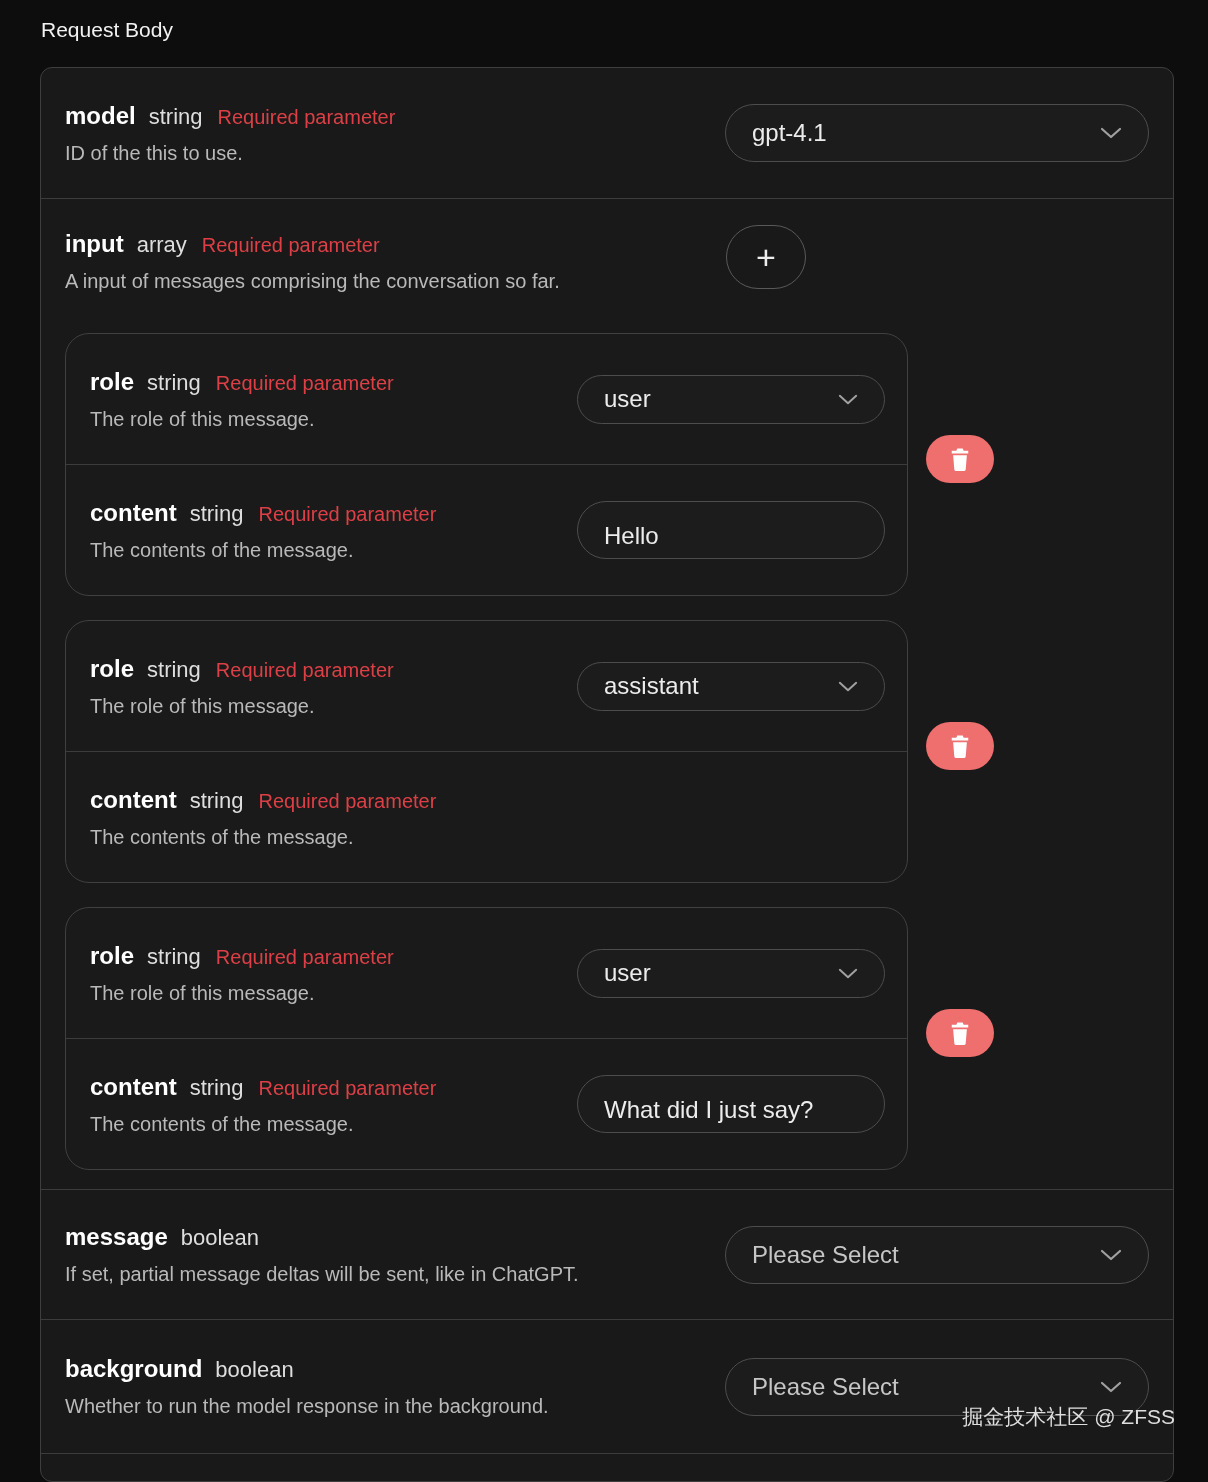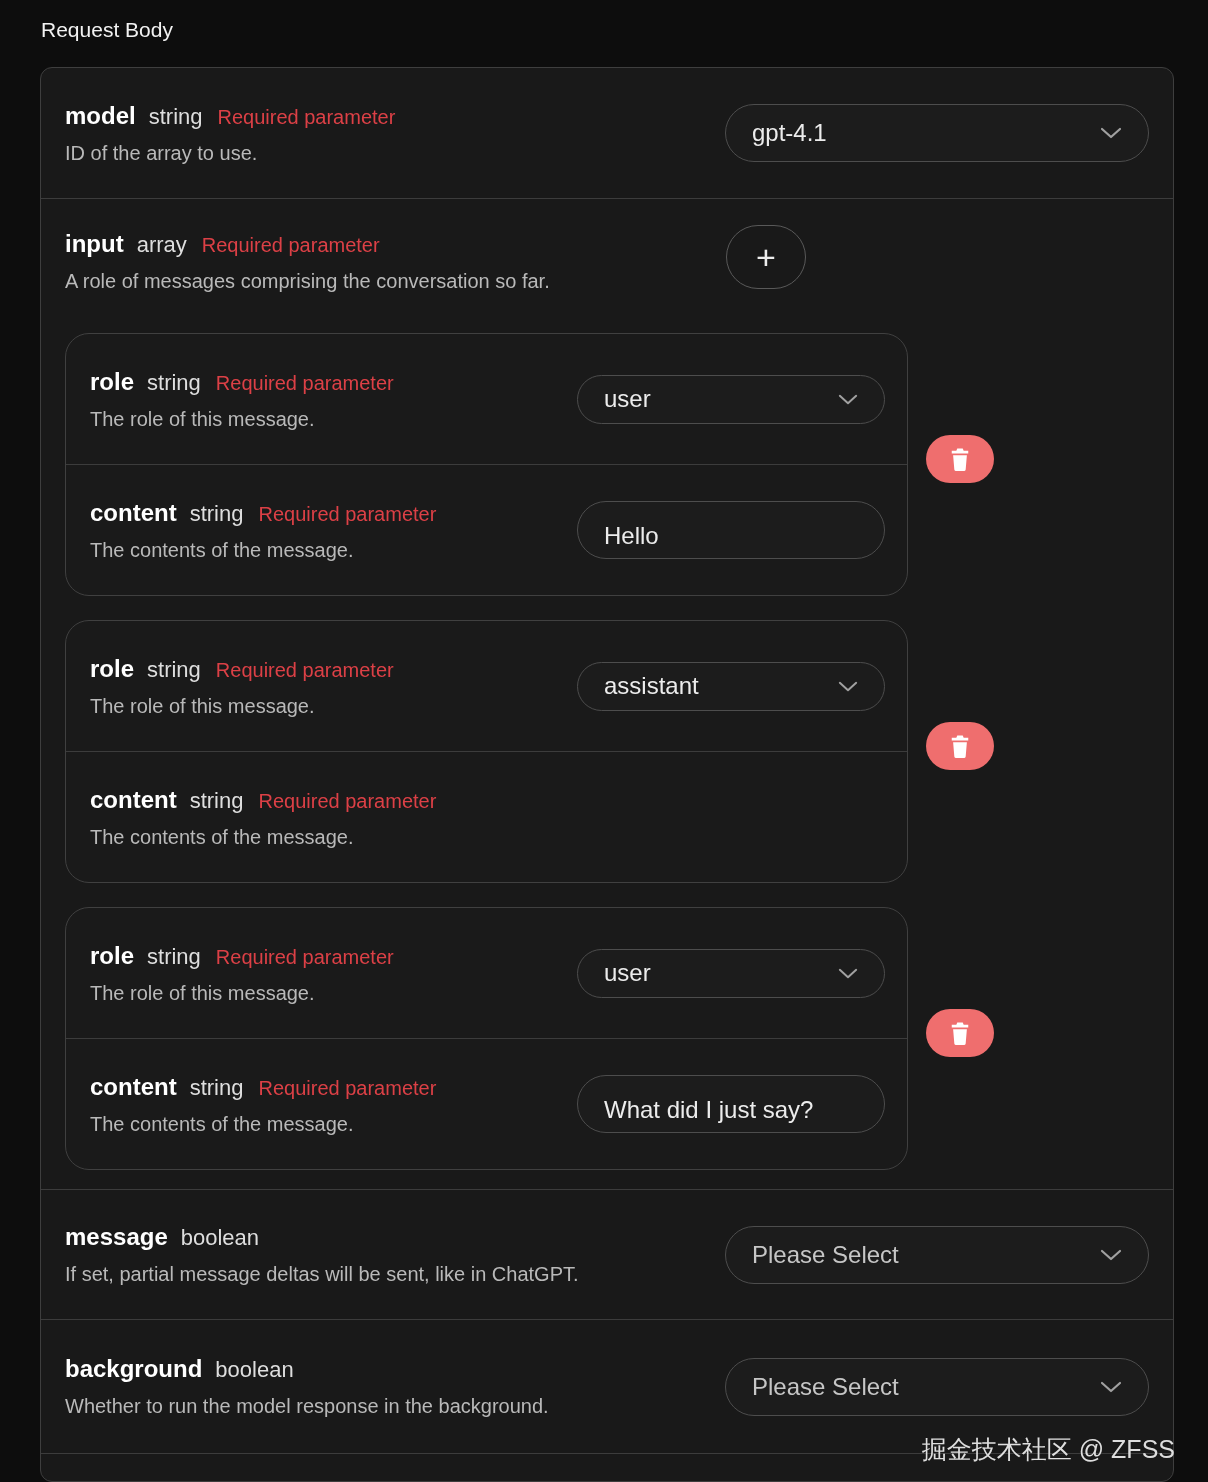--- a/index.html
+++ b/index.html
@@ -98,59 +98,59 @@
     position:absolute; right:-86px; top:102px;
     width:68px; height:48px;
     border:none; border-radius:24px;
     background:#ef6e6e;
     display:flex; align-items:center; justify-content:center;
     cursor:pointer;
   }
 
   .watermark {
     position:absolute;
-    right:33px; top:1433px;
-    font-size:25px;
+    right:33px; top:1403px;
+    font-size:21px;
     color:#dedede;
     white-space:nowrap;
     pointer-events:none;
   }
 </style>
 </head>
 <body>
 
 <div class="page-title">Request Body</div>
 
 <div class="panel">
 
   <section class="row row-model row-flex">
     <div>
       <div class="field-head">
         <span class="fname">model</span>
         <span class="ftype">string</span>
         <span class="freq">Required parameter</span>
       </div>
-      <div class="fdesc">ID of the array to use.</div>
+      <div class="fdesc">ID of the this to use.</div>
     </div>
     <div class="select">
       <span class="val">gpt-4.1</span>
       <svg class="chev" width="22" height="12" viewBox="0 0 22 12" fill="none">
           <path d="M2 2 L11 10 L20 2" stroke="#a0a0a0" stroke-width="2.2" stroke-linecap="round" stroke-linejoin="round"></path>
         </svg>
     </div>
   </section>
 
   <section class="row row-input">
     <div class="input-head">
       <div class="field-head">
         <span class="fname">input</span>
         <span class="ftype">array</span>
         <span class="freq">Required parameter</span>
       </div>
-      <div class="fdesc">A role of messages comprising the conversation so far.</div>
+      <div class="fdesc">A input of messages comprising the conversation so far.</div>
     </div>
     <button class="add-btn">+</button>
 
     <div class="card-wrap first">
       <div class="card">
         <div class="card-section top">
           <div>
             <div class="field-head">
               <span class="fname">role</span>
               <span class="ftype">string</span>

